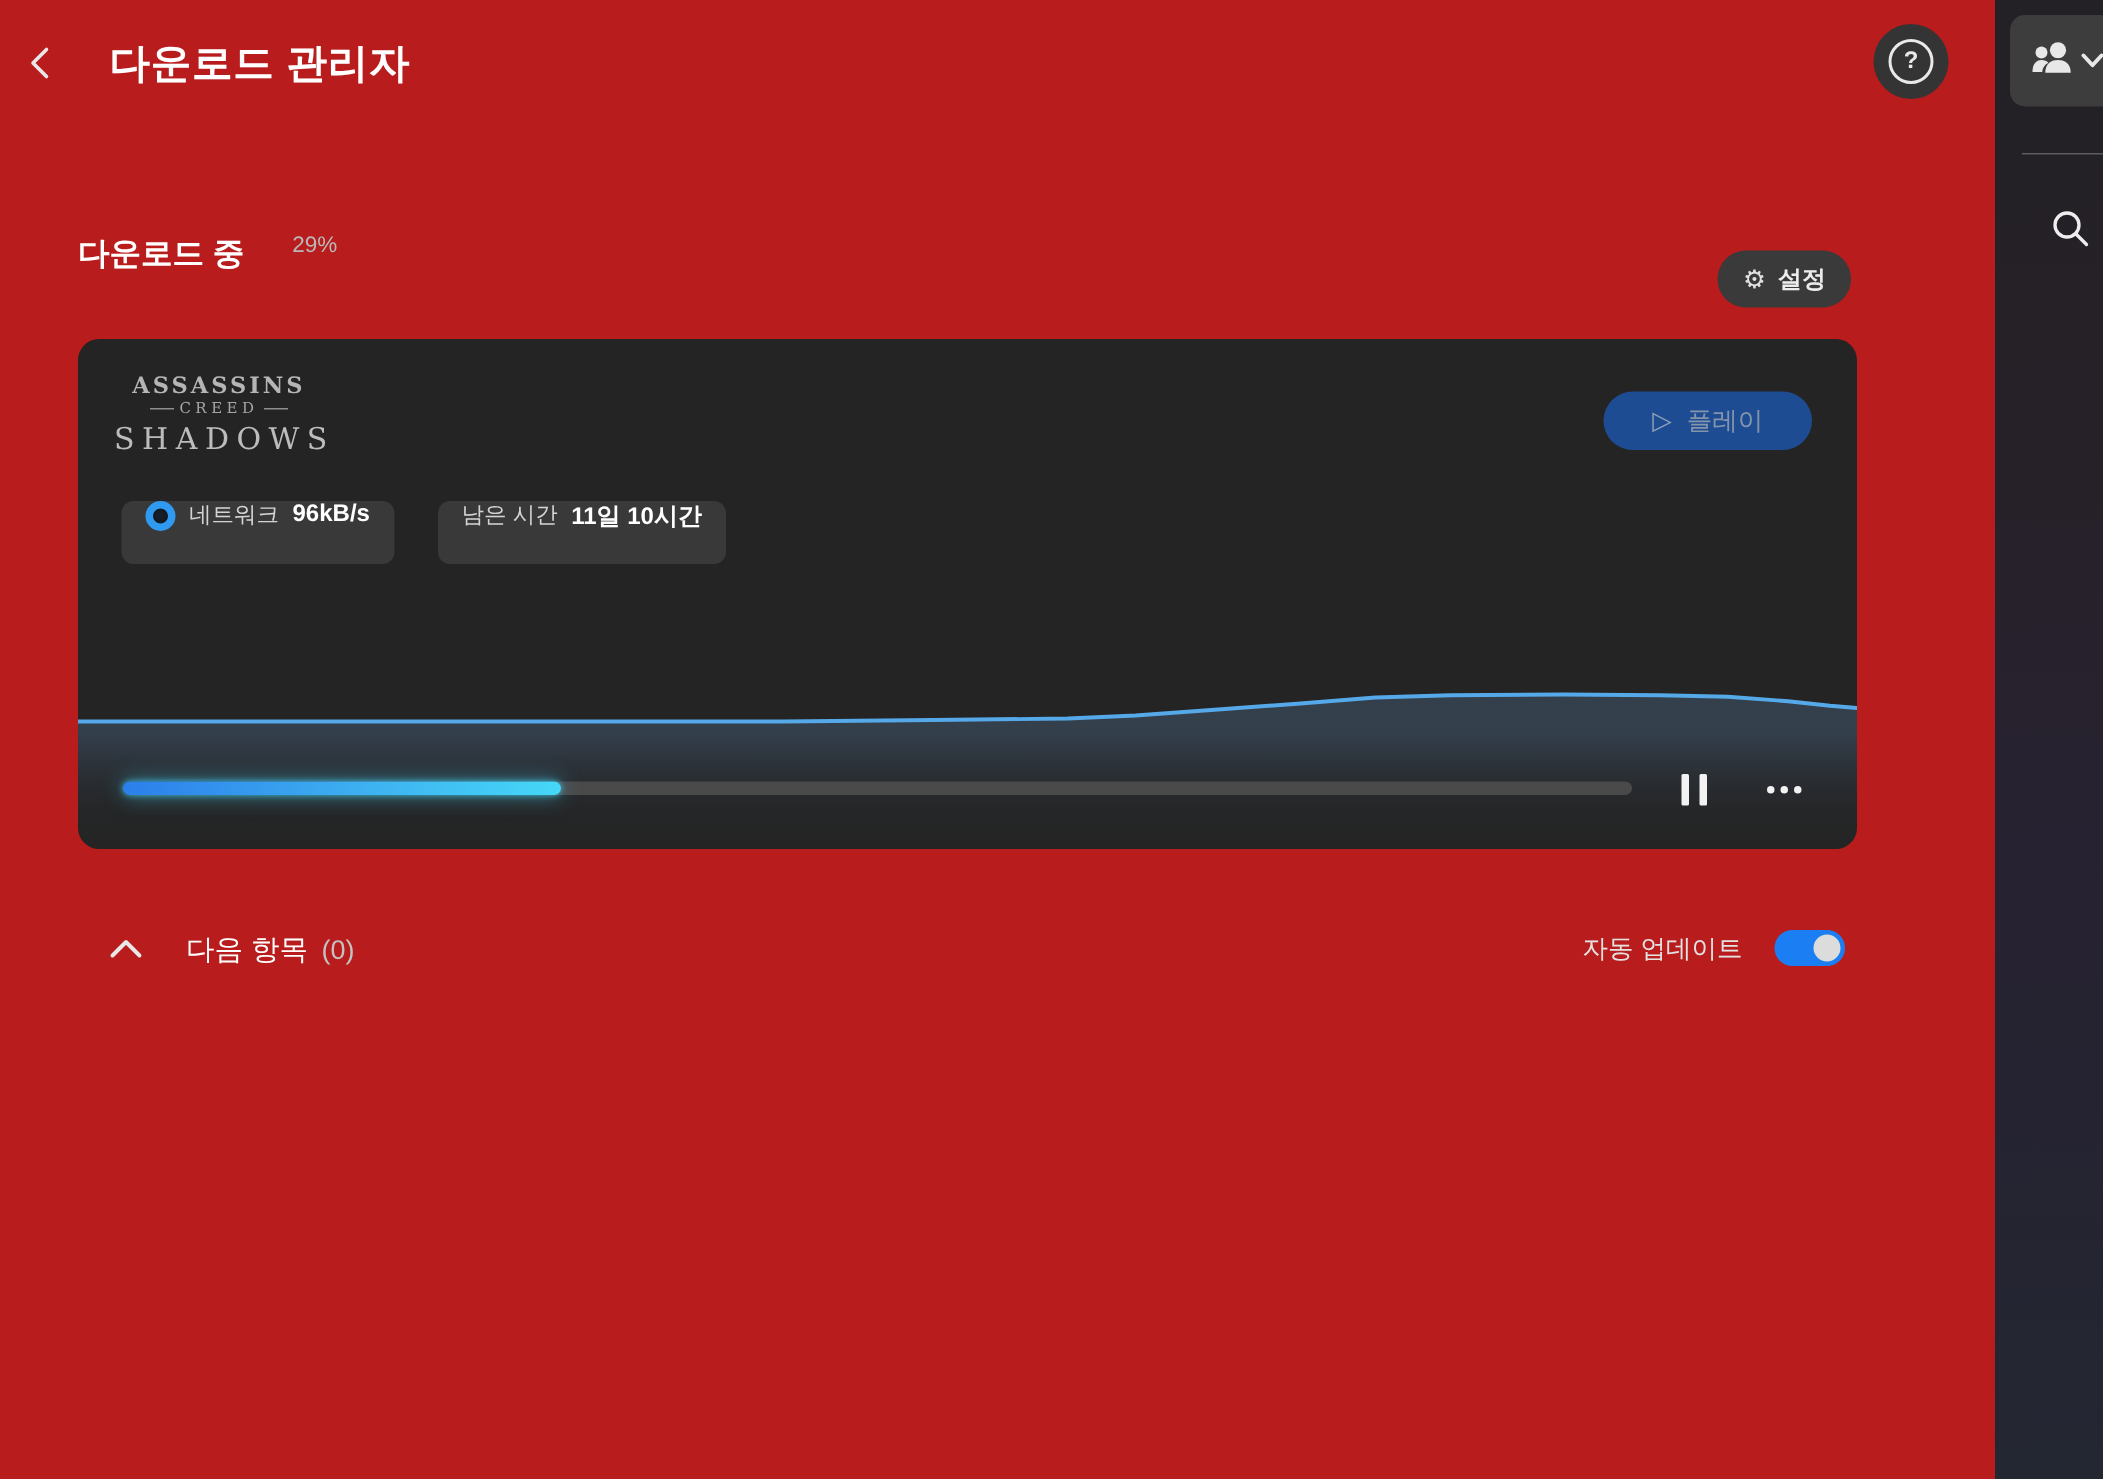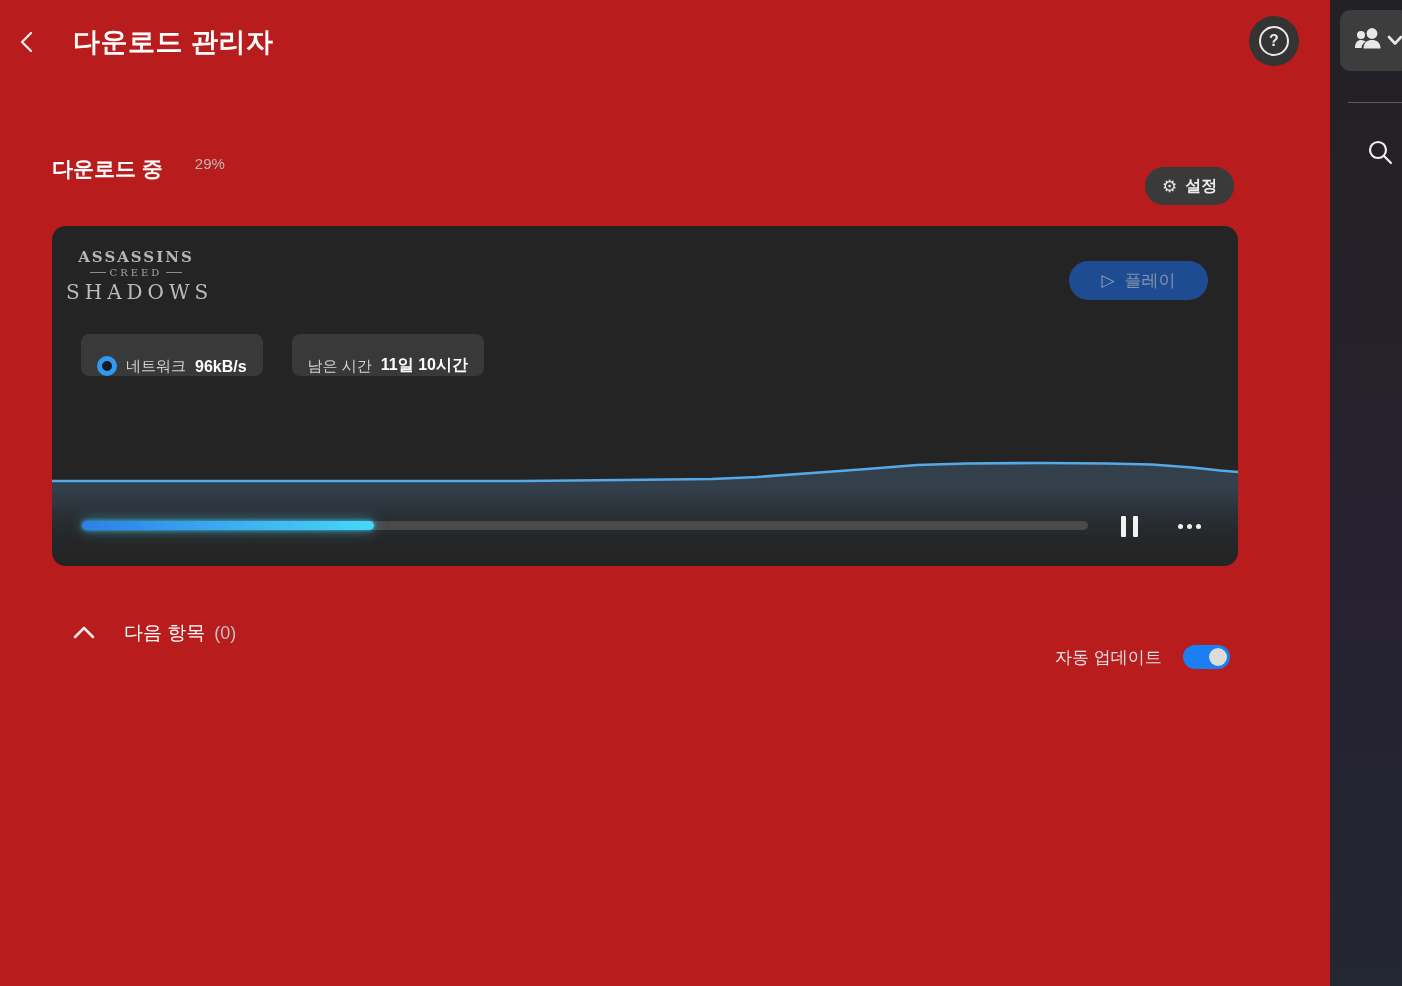--- a/index.html
+++ b/index.html
@@ -22,31 +22,31 @@
 
   
   .status-row { position:absolute; left:52px; top:155px; display:flex; align-items:flex-start; }
   .status-label { font-size:21px; font-weight:bold; color:#ffffff; }
   .status-percent { font-size:15px; color:#b9b9b9;margin-left:32px; }
   .settings-btn { position:absolute; left:1145px; top:167px; height:38px; padding:0 17px; border-radius:19px; background:#3a3a3a; border:none; color:#ececec; display:flex; align-items:center; gap:8px; font-size:16px; font-weight:bold; cursor:pointer; }
   .gear-glyph { font-size:17px; font-weight:normal; color:#e2e2e2; }
 
   
   .game-card { position:absolute; left:52px; top:226px; width:1186px; height:340px; background:#242424; border-radius:14px; overflow:hidden; }
-  .game-logo { position:absolute; left:14px; top:22px; width:140px; text-align:center; font-family:"DejaVu Serif", serif; color:#b3b3b3; user-select:none; }
+  .game-logo { position:absolute; left:24px; top:22px; width:140px; text-align:center; font-family:"DejaVu Serif", serif; color:#b3b3b3; user-select:none; }
   .logo-line1 { font-size:15px; font-weight:bold; letter-spacing:2px; color:#b5b5b5; }
   .logo-line2 { display:flex; align-items:center; justify-content:center; gap:4px; font-size:10px; letter-spacing:3px; color:#a6a6a6; margin-top:1px; }
   .logo-line2 .rule { width:16px; height:1px; background:#8d8d8d; }
   .logo-line3 { font-size:20px; font-weight:normal; letter-spacing:5px; color:#bcbcbc; margin-top:2px; }
   .play-btn { position:absolute; left:1017px; top:35px; width:139px; height:39px; border-radius:20px; background:#1e4c93; border:none; display:flex; align-items:center; justify-content:center; gap:10px; cursor:pointer; }
   .play-glyph { font-size:17px; color:#8fa0b8; }
   .play-label { font-size:17px; font-weight:normal; color:#8494ab; }
 
   .chips { position:absolute; left:29px; top:108px; display:flex; gap:29px; }
-  .chip { height:42px; background:#393939; border-radius:8px; display:flex; align-items:flex-end; padding:0 16px; gap:9px; }
+  .chip { height:42px; background:#393939; border-radius:8px; display:flex; align-items:flex-start; padding:0 16px; gap:9px; }
   .chip-label { font-size:15px; color:#d4d4d4; }
   .chip-value { font-size:16px; font-weight:bold; color:#ffffff; }
   .chip-sep { font-size:15px; font-weight:bold; color:#cfcfcf; margin:0 2px; }
   .chip-total { font-size:15px; color:#9a9a9a; }
   .net-ring-icon { width:20px; height:20px; border-radius:50%; border:5px solid #2f9af0; background:#151d26; box-shadow:inset 0 0 2px rgba(0,0,0,.6); }
 
   .graph { position:absolute; left:0; top:200px; width:1186px; height:140px; }
 
   .progress-track { position:absolute; left:30px; top:295px; width:1006px; height:9px; border-radius:5px; background:#4a4a4a; cursor:default; }
   .progress-fill { height:9px; border-radius:5px; background:linear-gradient(90deg,#2c7fea 0%,#3fb5f2 60%,#45d8f8 100%); box-shadow:0 0 14px rgba(69,214,248,0.55), 0 0 4px rgba(69,214,248,0.8); }
@@ -54,21 +54,21 @@
   .pause-btn { position:absolute; left:1058px; top:281px; width:38px; height:38px; background:transparent; border:none; display:flex; align-items:center; justify-content:center; gap:7px; cursor:pointer; }
   .pause-bar { width:5px; height:21px; background:#f2f2f2; border-radius:1px; }
   .more-btn { position:absolute; left:1118px; top:281px; width:38px; height:38px; background:transparent; border:none; display:flex; align-items:center; justify-content:center; gap:4px; cursor:pointer; }
   .dot { width:5px; height:5px; border-radius:50%; background:#f2f2f2; }
 
   
   .collapse-btn { position:absolute; left:68px; top:618px; width:32px; height:30px; background:transparent; border:none; display:flex; align-items:center; justify-content:center; cursor:pointer; }
   .queue-title-row { position:absolute; left:124px; top:620px; display:flex; align-items:baseline; gap:9px; }
   .queue-title { font-size:19px; font-weight:normal; color:#ffffff; }
   .queue-count { font-size:18px; color:#c2c2c2; }
-  .auto-update-row { position:absolute; left:1055px; top:620px; display:flex; align-items:center; gap:21px;margin-top:25px; }
+  .auto-update-row { position:absolute; left:1055px; top:620px; display:flex; align-items:center; gap:21px; }
   .auto-update-label { font-size:17px; color:#e2e2e2; }
   .toggle { width:47px; height:24px; border-radius:12px; background:#555; border:none; position:relative; cursor:pointer; }
   .toggle.on { background:#1b7ef2; }
   .toggle-knob { position:absolute; top:3px; left:3px; width:18px; height:18px; border-radius:50%; background:#dcdcdc; transition:left .15s; }
   .toggle.on .toggle-knob { left:26px; }
 
   svg { display:block; }
 </style>
 </head>
 <body>

